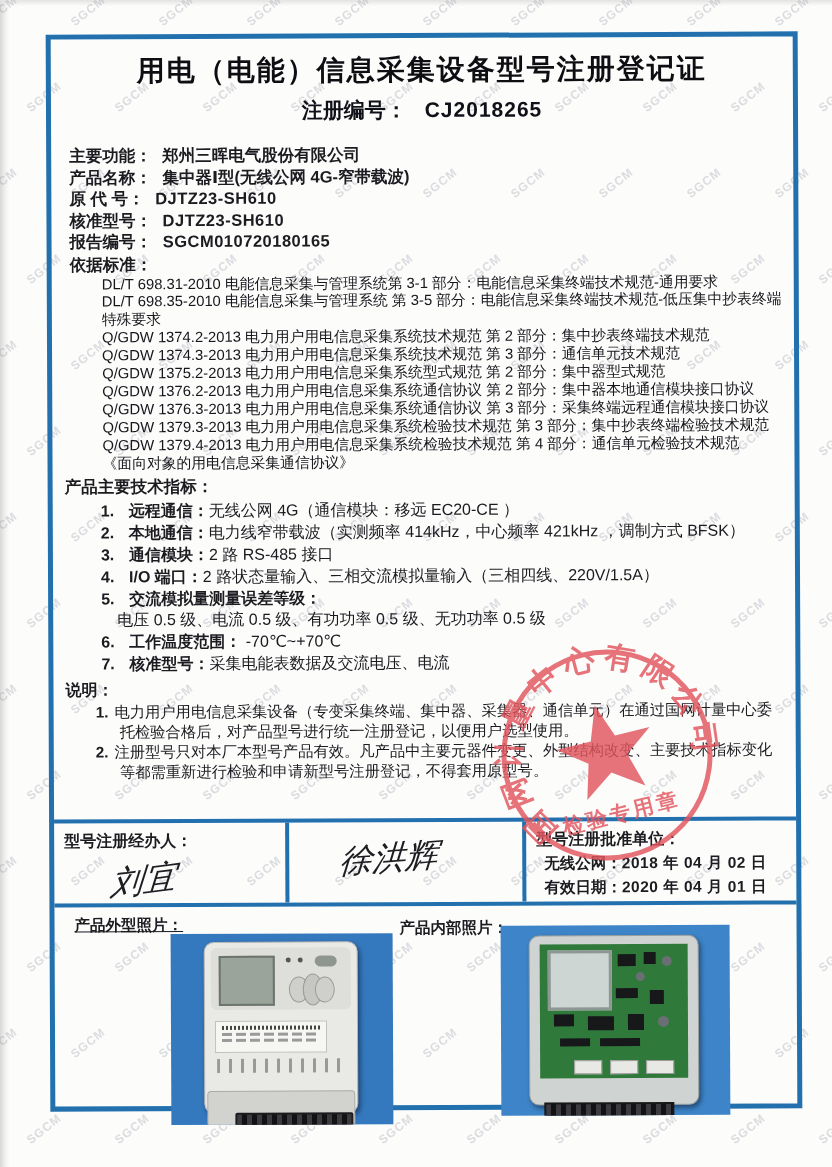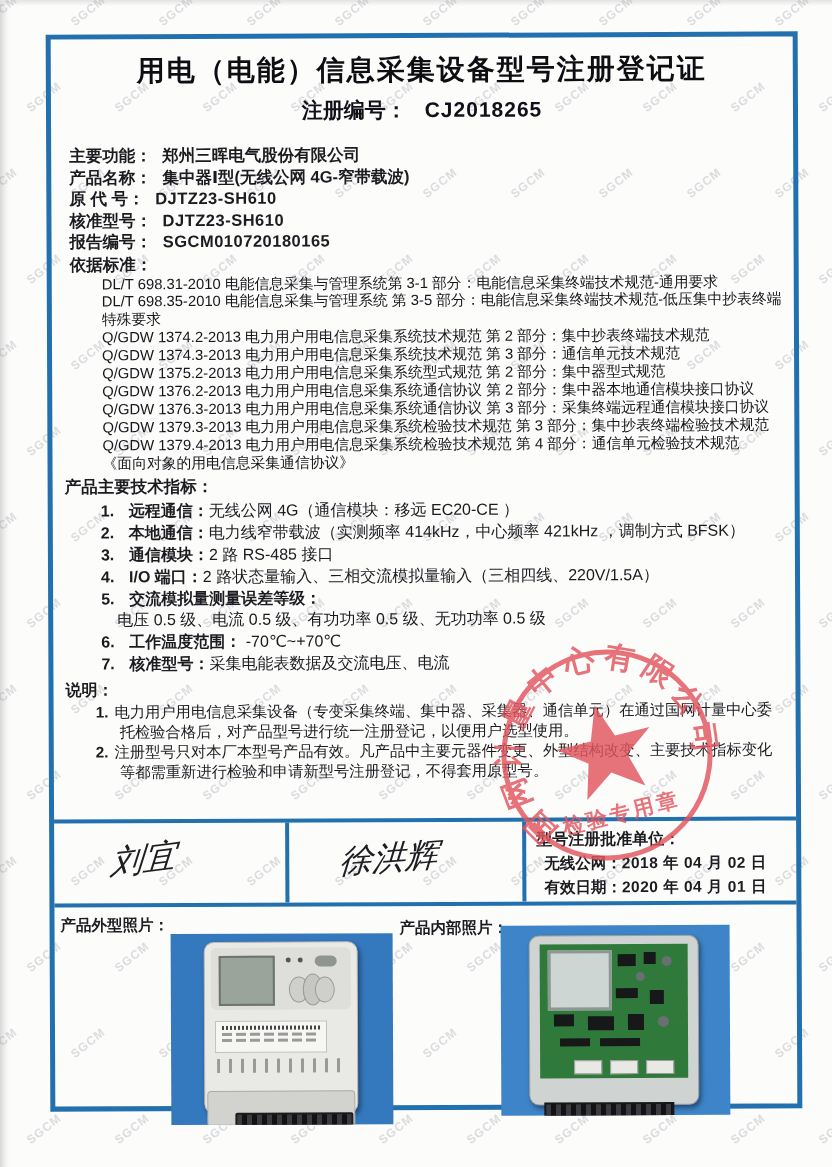--- a/index.html
+++ b/index.html
@@ -63,21 +63,21 @@
   .appr-label{font-weight:bold;}
   .signature{display:inline-block;margin:6px 0 0 46px;
     font-family:"DejaVu Serif","Liberation Serif",serif;font-style:italic;
     font-size:33px;color:#1d1d22;transform:rotate(-7deg) skewX(-12deg);}
   .signature.s2{margin-left:40px;transform:rotate(-4deg) skewX(-8deg);}
   .date-line{margin:3px 0 0 8px;font-size:15.5px;font-weight:bold;}
   .date-line .dt{font-weight:bold;letter-spacing:.5px;}
   
   .photo-section{position:absolute;left:0;right:0;top:855px;bottom:0;}
   .photo-label{position:absolute;font-size:15.5px;font-weight:bold;}
-  .photo-label.ext{left:6px;top:8px;}
+  .photo-label.ext{left:20px;top:8px;text-decoration:underline;}
   .photo-label.int{left:345px;top:12px;}
   .photo{position:absolute;overflow:hidden;}
   .photo.ext{left:116px;top:27px;width:222px;height:191px;background:#3478bd;}
   .photo.int{left:446px;top:20px;width:229px;height:190px;background:#3d85c8;}
   
   .dev{position:absolute;left:33px;top:8px;width:152px;height:170px;background:#e9e9e6;
     border-radius:10px;border:1px solid #b8b8b4;box-shadow:2px 3px 5px rgba(0,0,20,.45);}
   .dev-top{position:absolute;left:6px;top:5px;right:6px;height:62px;background:#dededa;border-radius:6px;}
   .dev-lcd{position:absolute;left:8px;top:8px;width:52px;height:46px;background:#9aa49a;
     border:2px solid #6d746d;}
@@ -339,20 +339,21 @@
       <div class="note-item">
         <span class="n">1.</span><span>电力用户用电信息采集设备（专变采集终端、集中器、采集器、通信单元）在通过国网计量中心委托检验合格后，对产品型号进行统一注册登记，以便用户选型使用。</span>
       </div>
       <div class="note-item">
         <span class="n">2.</span><span>注册型号只对本厂本型号产品有效。凡产品中主要元器件变更、外型结构改变、主要技术指标变化等都需重新进行检验和申请新型号注册登记，不得套用原型号。</span>
       </div>
     </div>
 
     <div class="approval">
       <div class="appr-cell c1">
+        <div class="appr-label">型号注册经办人：</div>
         <span class="signature">刘宜</span>
       </div>
       <div class="appr-cell c2">
         <span class="signature s2">徐洪辉</span>
       </div>
       <div class="appr-cell c3">
         <div class="appr-label">型号注册批准单位：</div>
         <div class="date-line">
           <span>无线公网：</span><span class="dt">2018 年 04 月 02 日</span>
         </div>

